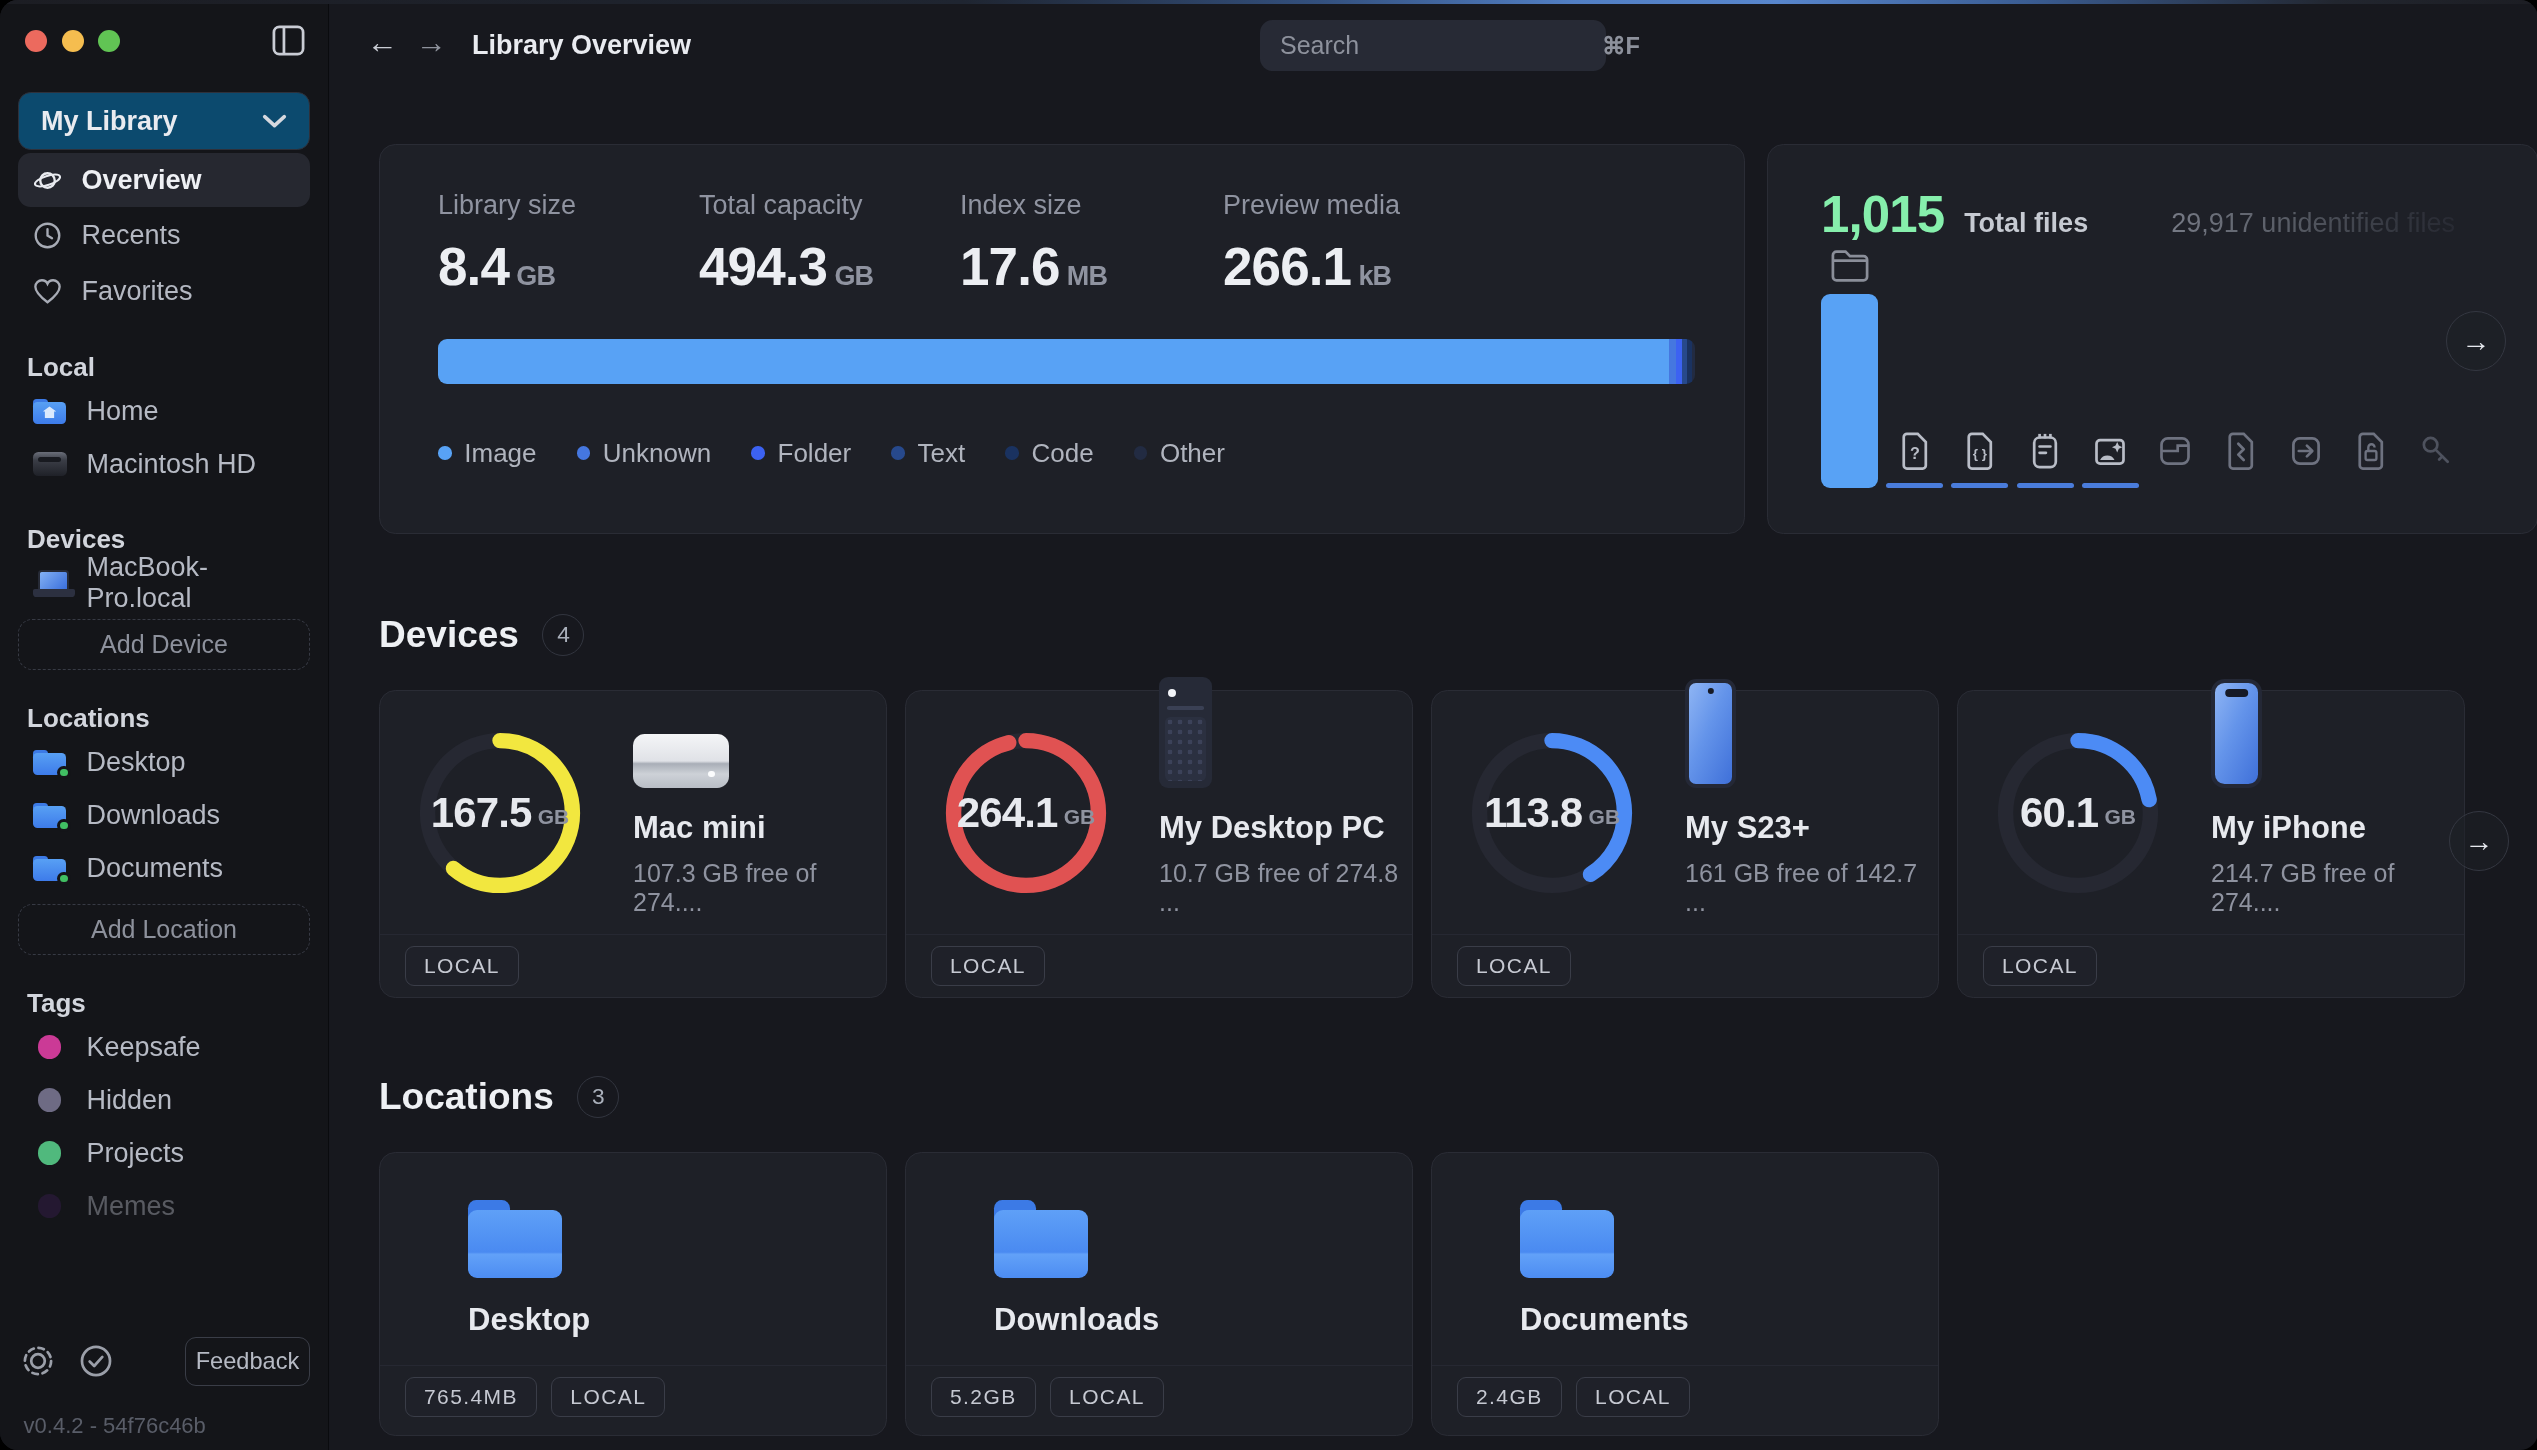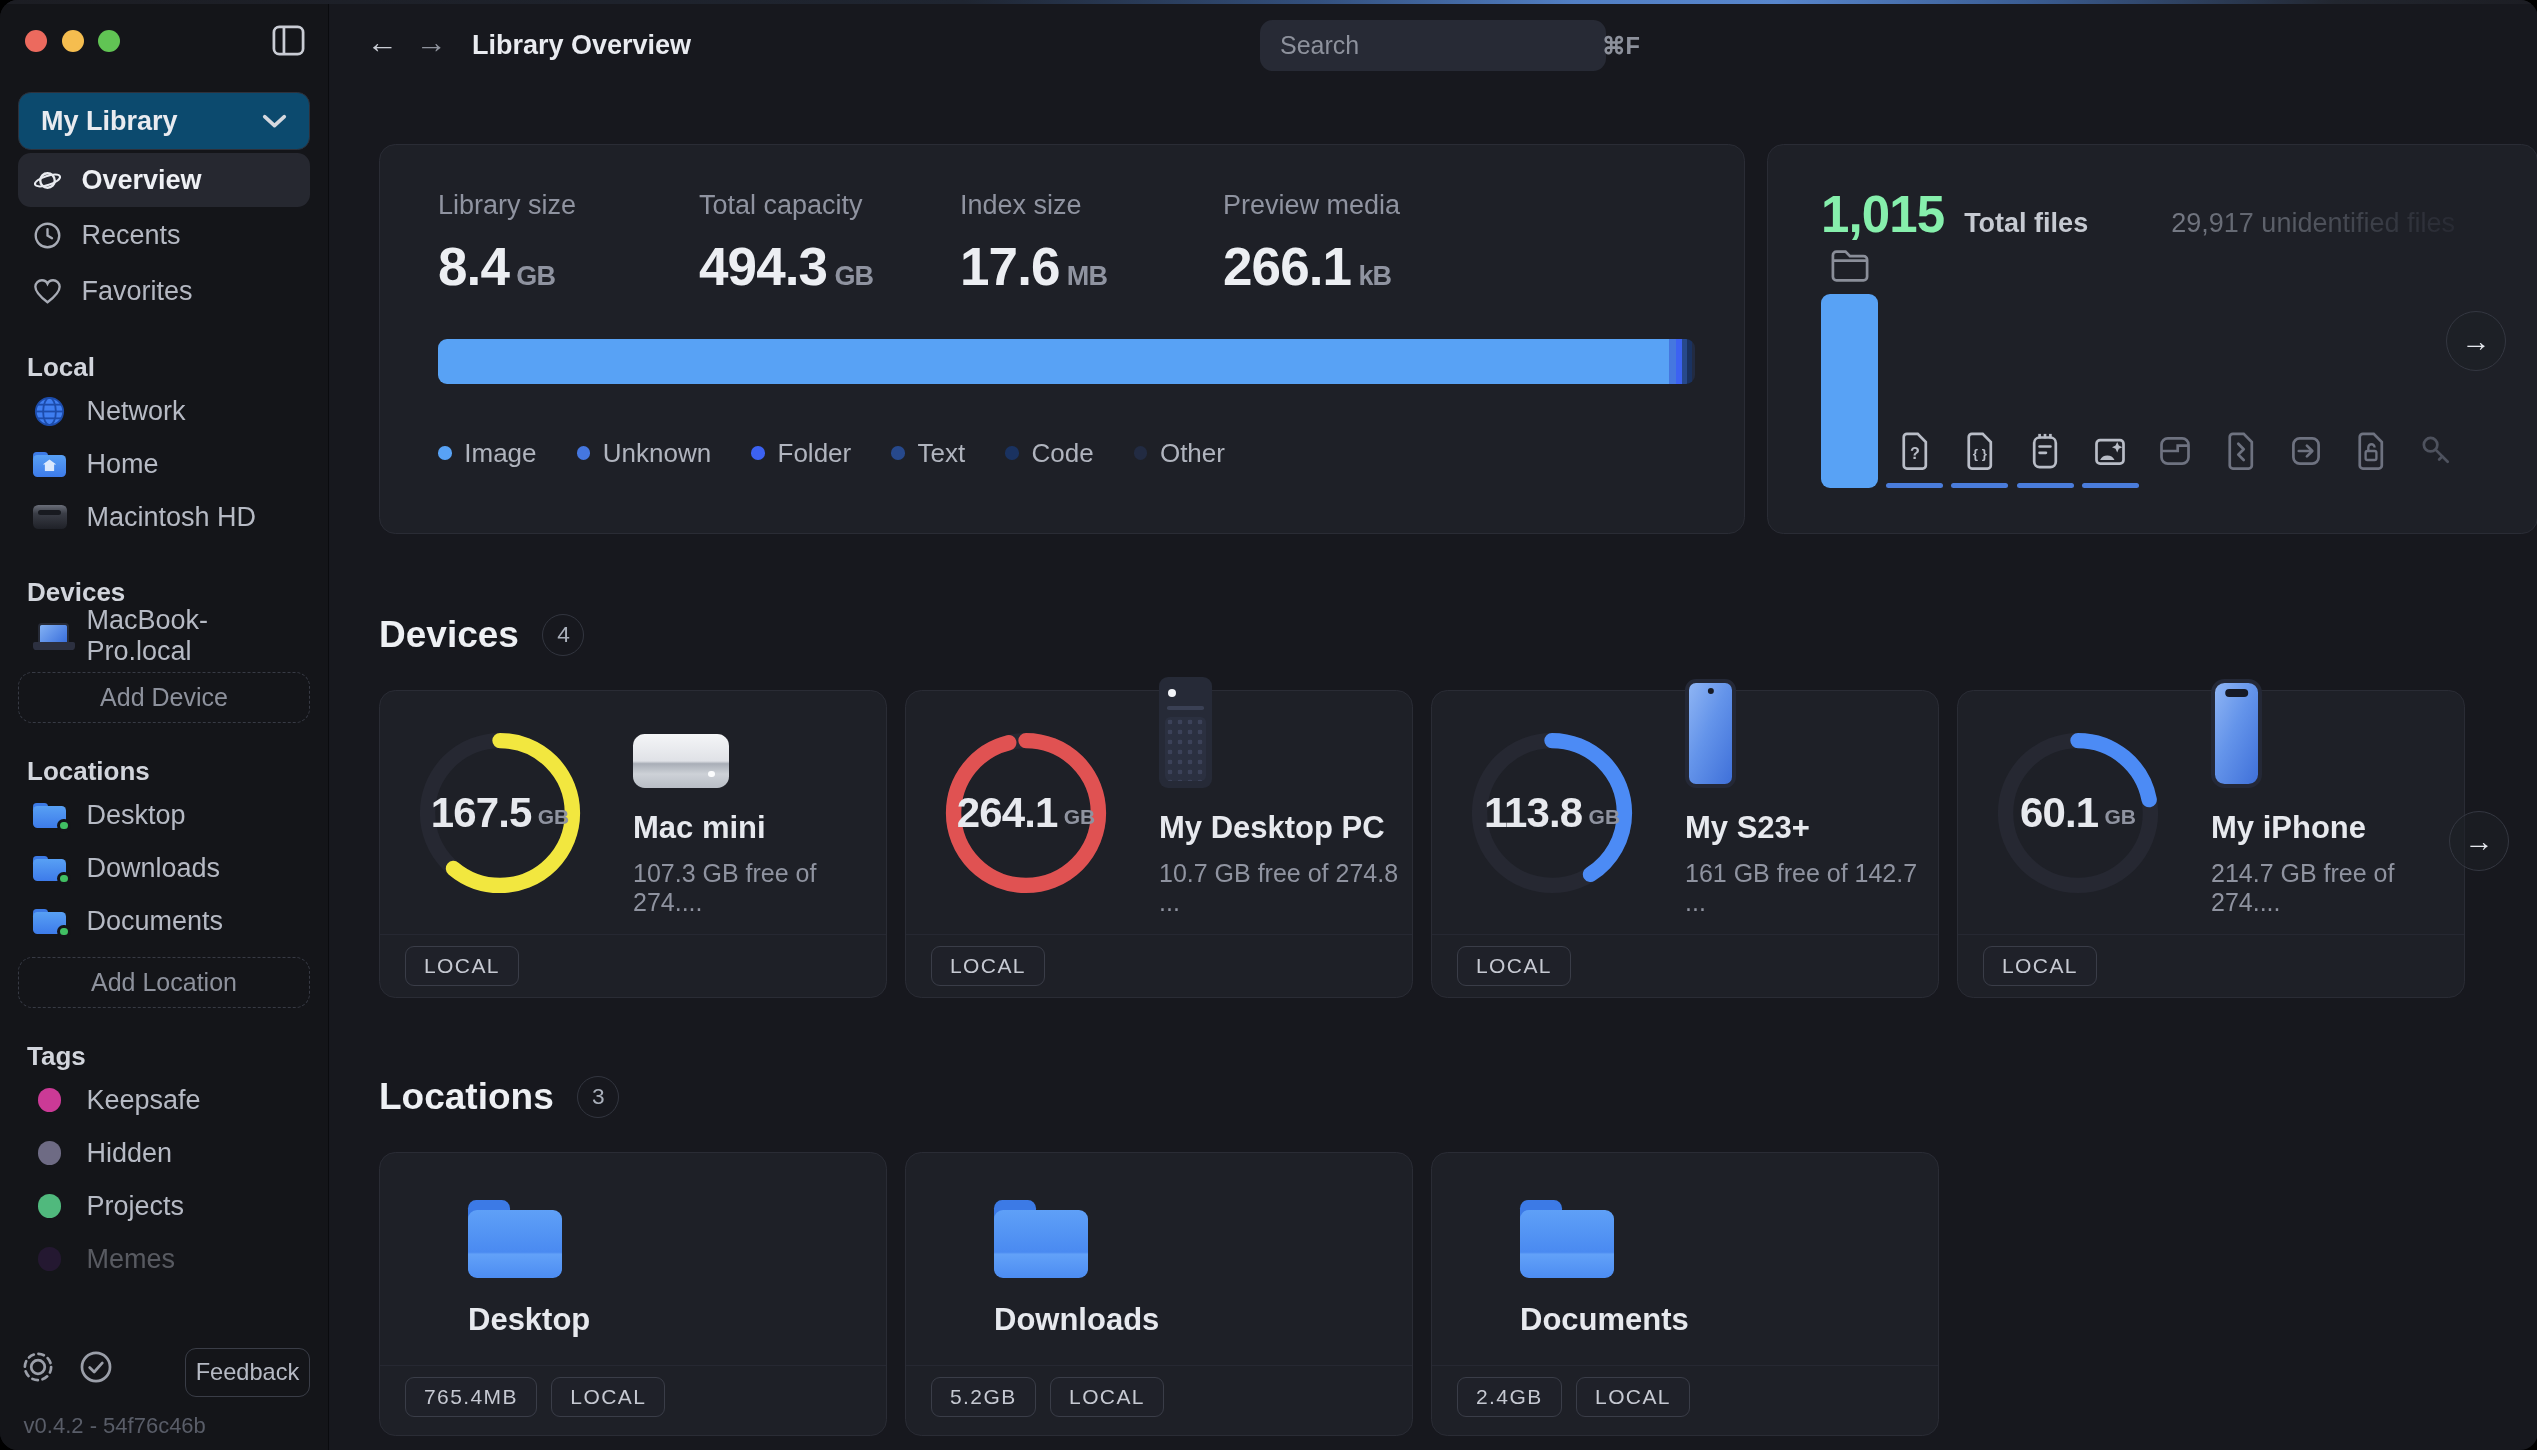--- a/index.html
+++ b/index.html
@@ -22,21 +22,21 @@
   .nav-item { display:flex; align-items:center; gap:20px; height:54px; padding-left:14.5px; border-radius:12.7px; color:#b4b8c2; font-size:27px; cursor:pointer; }
   .nav-item .ico { width:29px; display:flex; justify-content:center; color:#a7abb5; }
   .nav-item.selected { background:#262830; color:#eef0f4; font-weight:700; }
   .nav-item.selected .ico { color:#e9ebf0; }
   .sec-h { margin-top:33px; padding-left:9px; font-size:26px; font-weight:700; color:#d2d5dc; height:33px; }
   .sb-item { display:flex; align-items:center; gap:20px; height:53px; padding-left:14.5px; border-radius:12.7px; color:#b6bac4; font-size:27px; cursor:pointer; }
   .sb-item .art { width:34px; display:flex; justify-content:center; align-items:center; }
   .dashed-btn { margin-top:9px; width:100%; height:51px; border:1.8px dashed #373a44; border-radius:14.5px; background:none; color:#8d919c; font-size:25px; cursor:pointer; font-family:inherit; }
   .tag-dot { width:23.6px; height:23.6px; border-radius:50%; }
   .faded { opacity:.42; }
-  .sb-footer { position:absolute; left:18px; right:18px; bottom:53px; display:flex; }
+  .sb-footer { position:absolute; left:18px; right:18px; bottom:64px; display:flex; align-items:center; }
   .foot-ico { background:none; border:none; color:#9b9fa9; width:40px; height:40px; margin-right:18px; cursor:pointer; }
   .feedback-btn { margin-left:auto; width:125px; height:49px; border:1.4px solid #3a3d47; border-radius:11px; background:none; color:#b6bac4; font-size:23.6px; cursor:pointer; font-family:inherit; }
   .version { position:absolute; left:23.6px; bottom:11px; font-size:22px; color:#595d68; }
 
   
   main { position:absolute; left:329px; top:0; right:0; bottom:0; }
   .topbar { position:relative; height:91px; }
   .nav-arrow { position:absolute; top:25px; background:none; border:none; font-size:31px; cursor:pointer; }
   .nav-arrow.back { left:38px; color:#c9ccd4; }
   .nav-arrow.fwd { left:87px; color:#8e929c; }
@@ -202,35 +202,20 @@
               <path d="M16 27 C8 21 2.5 15.5 2.5 9.8 C2.5 5.5 6 2.5 9.8 2.5 C12.6 2.5 15 4.2 16 6.4 C17 4.2 19.4 2.5 22.2 2.5 C26 2.5 29.5 5.5 29.5 9.8 C29.5 15.5 24 21 16 27 Z" fill="none" stroke="currentColor" stroke-width="2.6"></path>
             </svg>
         </span>
         <span>Favorites</span>
       </div>
     </nav>
 
     <div class="sec-h">Local</div>
     <div class="sb-item">
       <span class="art">
-        <svg width="31" height="31" viewBox="0 0 34 34">
-            <circle cx="17" cy="17" r="15" fill="#3f7ef0"></circle>
-            <g fill="none" stroke="#1d4cab" stroke-width="2">
-              <circle cx="17" cy="17" r="15"></circle>
-              <ellipse cx="17" cy="17" rx="7" ry="15"></ellipse>
-              <line x1="2" y1="17" x2="32" y2="17"></line>
-              <line x1="4" y1="9.5" x2="30" y2="9.5"></line>
-              <line x1="4" y1="24.5" x2="30" y2="24.5"></line>
-            </g>
-          </svg>
-      </span>
-      <span>Network</span>
-    </div>
-    <div class="sb-item">
-      <span class="art">
         <span class="mini-folder">
             <span class="tab"></span>
             <span class="body"></span>
             <span class="house"></span>
           </span>
       </span>
       <span>Home</span>
     </div>
     <div class="sb-item">
       <span class="art">

